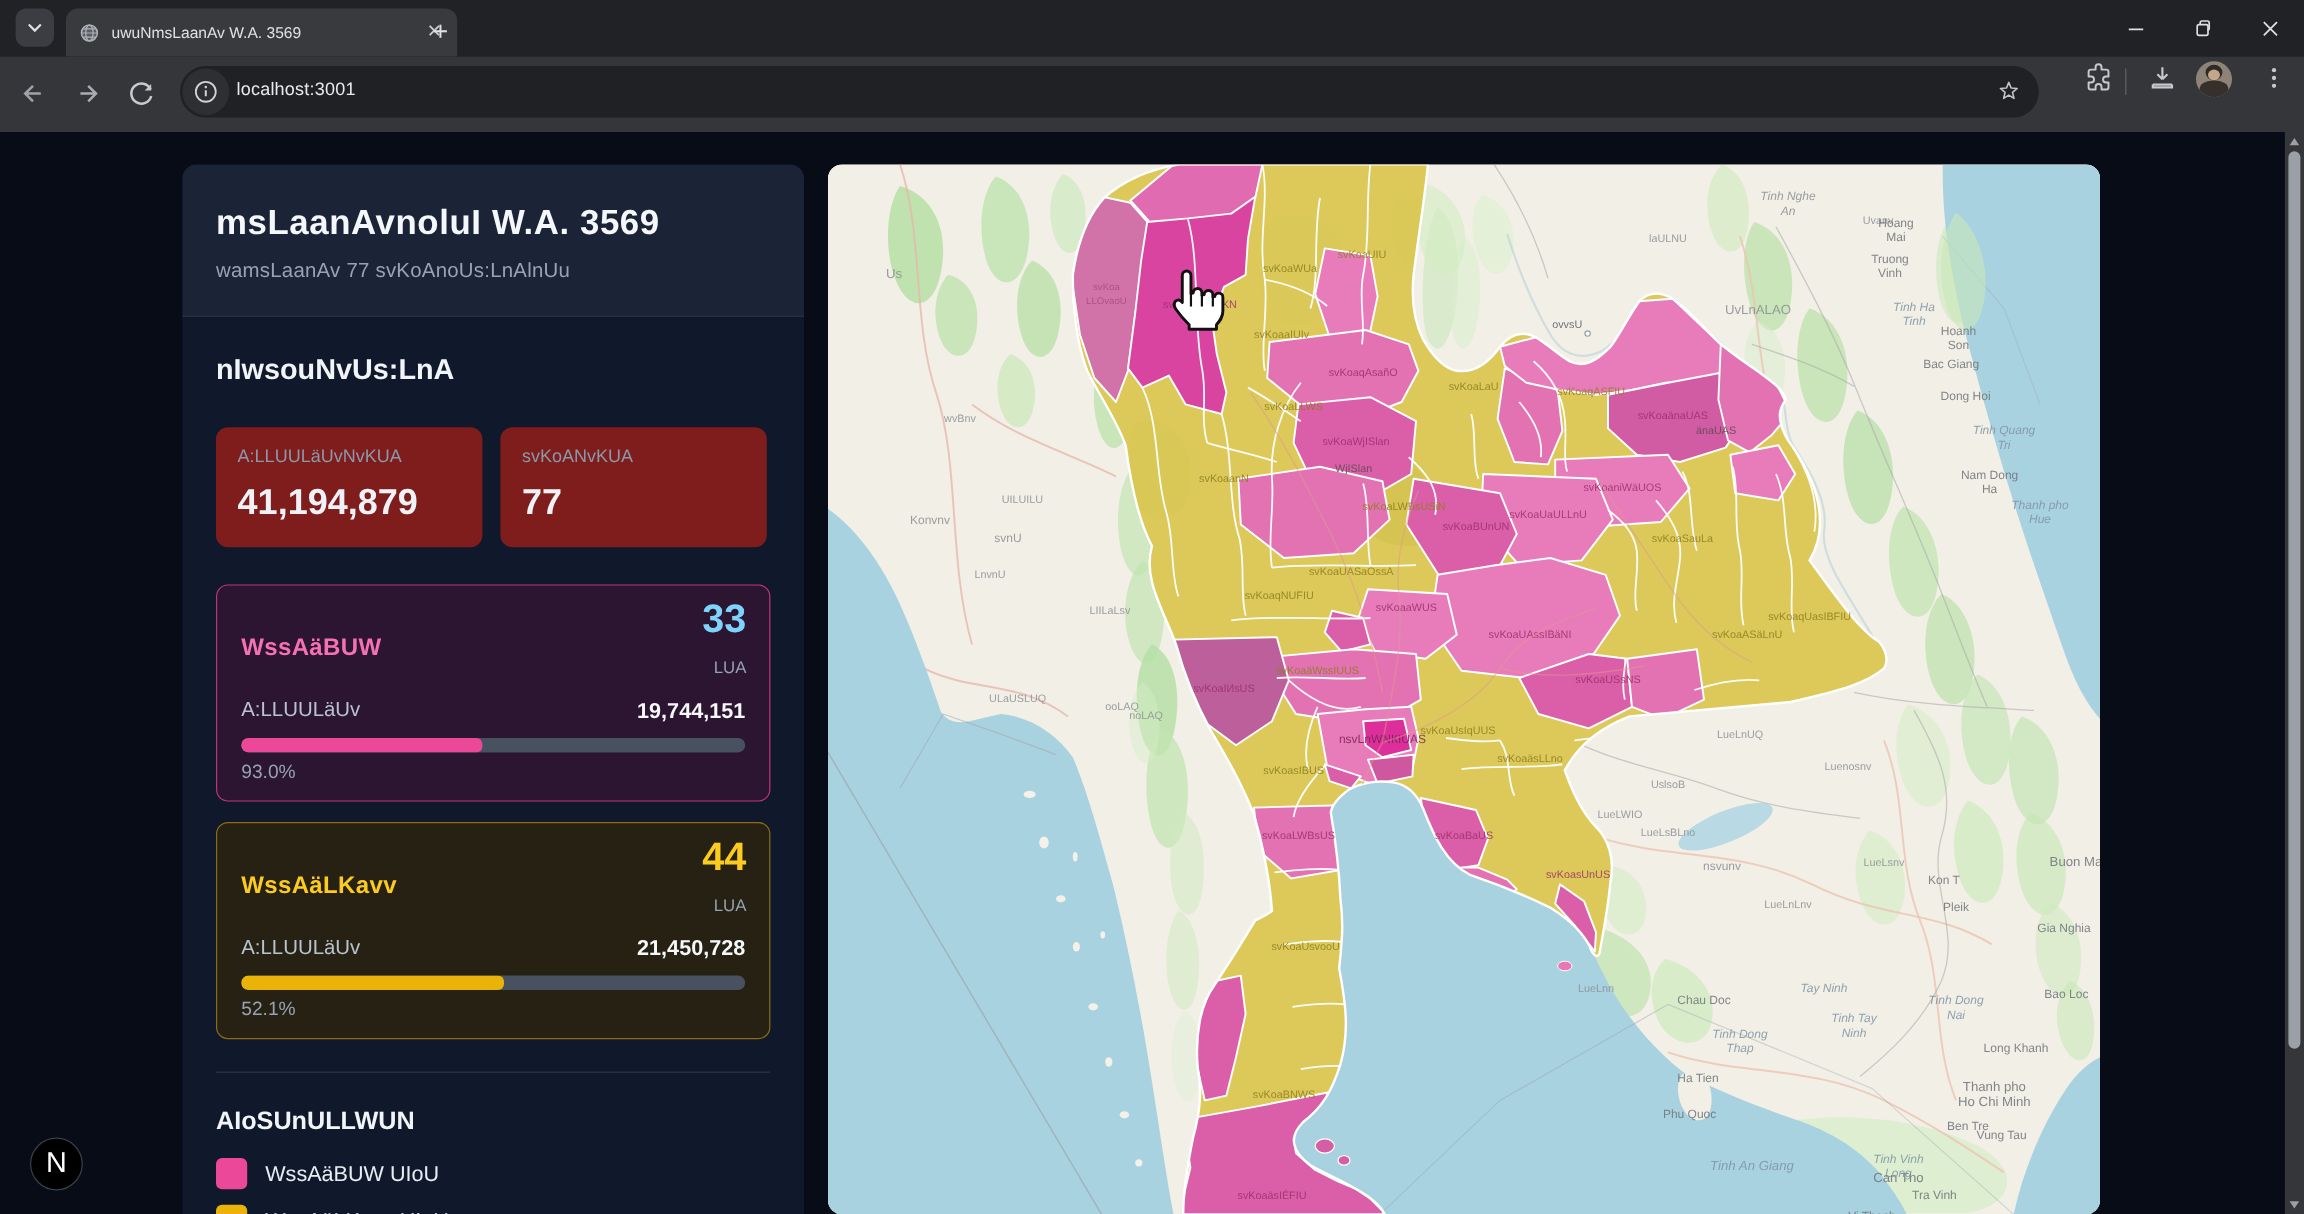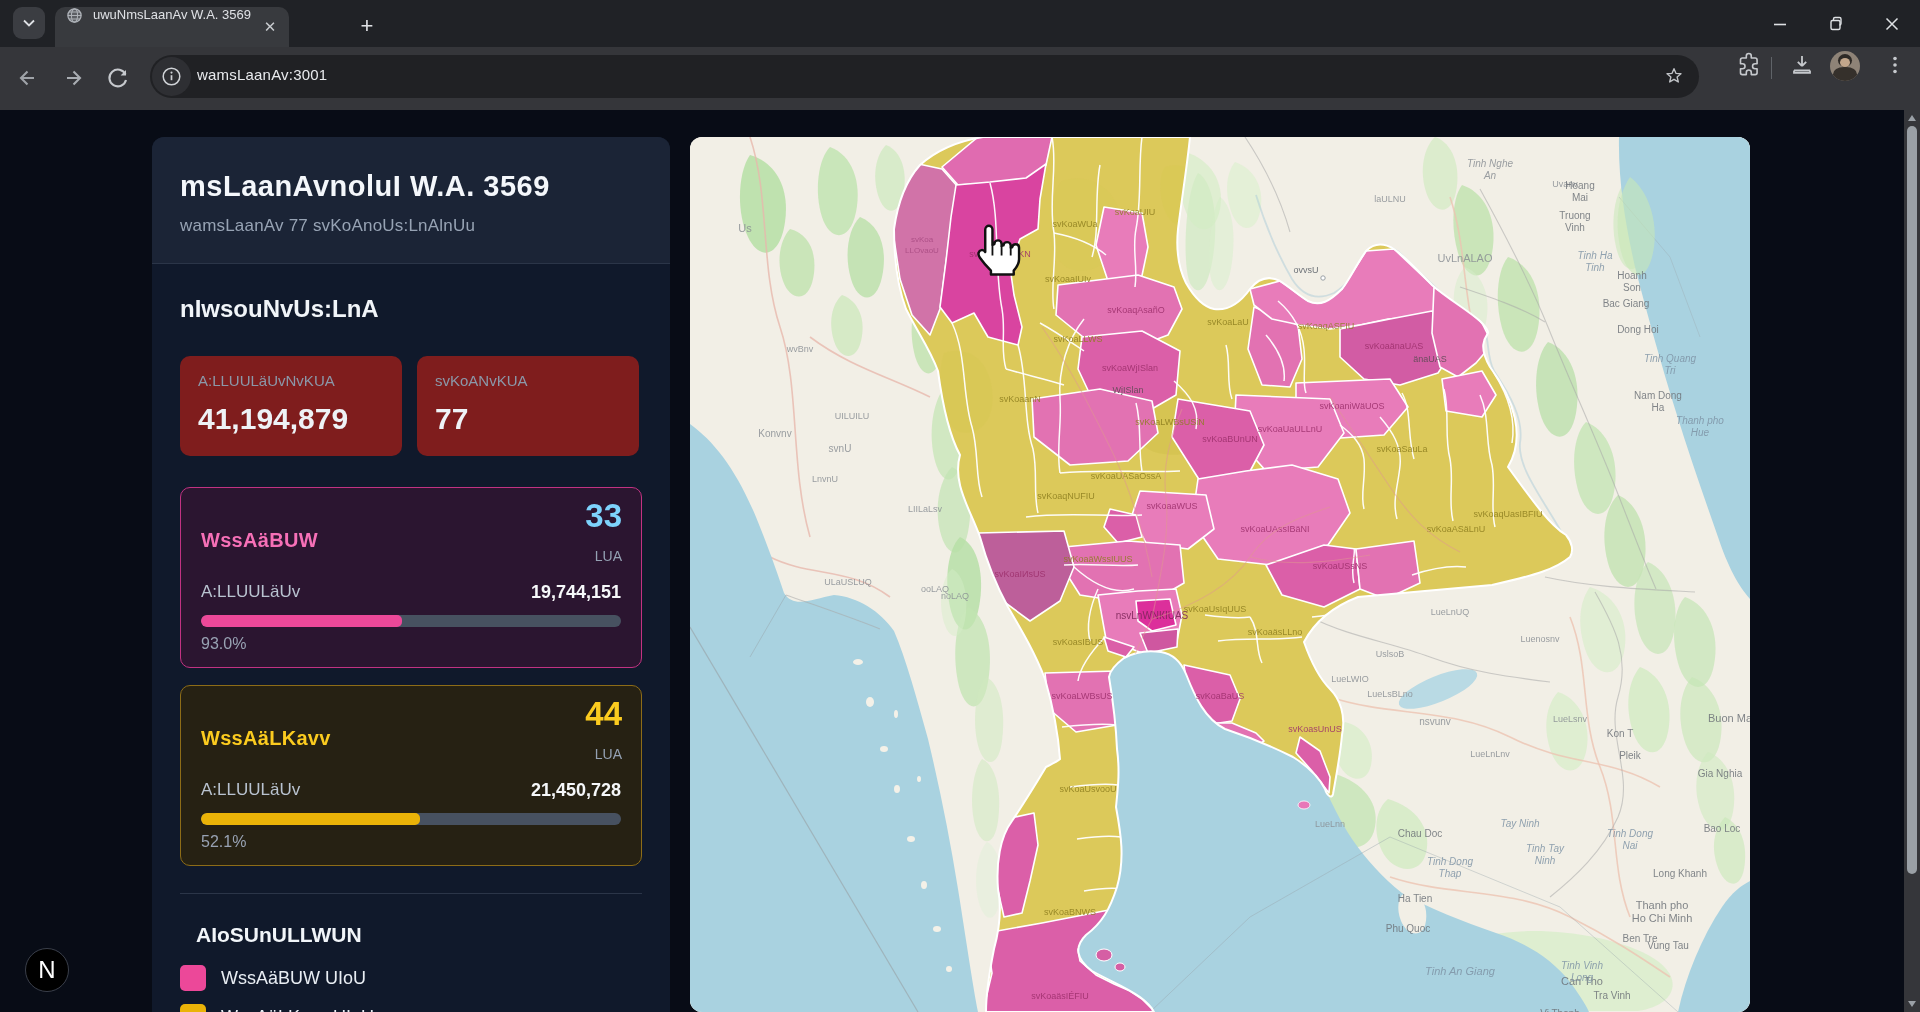--- a/index.html
+++ b/index.html
@@ -1,19 +1,19 @@
 <!DOCTYPE html>
 <html><head><meta charset="utf-8">
 <style>
 *{margin:0;padding:0;box-sizing:border-box}
 body{width:1920px;height:1012px;overflow:hidden;font-family:"Liberation Sans",sans-serif;background:#080c16}
 
 .tabstrip{position:absolute;left:0;top:0;width:1920px;height:47px;background:#202226}
 .tsearch{position:absolute;left:13px;top:7px;width:32px;height:32px;border-radius:9px;background:#3b3d42;color:#dfe1e5;display:flex;align-items:center;justify-content:center}
-.tab{position:absolute;left:55px;top:7px;width:234px;height:40px;border-radius:10px 10px 0 0;background:#383a3e;color:#dfe1e5;font-size:13px;display:flex;}
+.tab{position:absolute;left:55px;top:7px;width:326px;height:40px;border-radius:10px 10px 0 0;background:#383a3e;color:#dfe1e5;font-size:13px;display:flex;align-items:center}
 .fav{width:17px;height:17px;margin-left:11px;margin-right:10px}
 .tclose{position:absolute;right:10px;top:11px;width:18px;height:18px;color:#c9ccd0;font-size:15px;text-align:center;line-height:18px}
 .newtab{position:absolute;left:352px;top:12px;width:30px;height:30px;color:#dfe1e5;font-size:22px;text-align:center;line-height:28px;font-weight:400}
 .wbtns{position:absolute;right:0;top:0;height:47px;color:#dee1e4}
 .wbtn{position:absolute;top:14px;width:20px;height:20px}
 .toolbar{position:absolute;left:0;top:47px;width:1920px;height:63px;background:#35363a}
 .navic{position:absolute;top:11px;width:40px;height:40px;color:#c0c3c7}
 .omni{position:absolute;left:150px;top:8px;width:1549px;height:43px;border-radius:22px;background:#202124;color:#e8eaed;font-size:15px}
 .omni .info{position:absolute;left:2px;top:2px;width:39px;height:39px;border-radius:50%;background:#2e2f33}
 .urltext{position:absolute;left:47px;top:11px;letter-spacing:.2px}
@@ -37,21 +37,21 @@
 .pname{font-size:20px;font-weight:bold;margin-top:21px;letter-spacing:.3px}
 .pbig{position:absolute;right:19px;top:9px;font-size:33px;font-weight:bold}
 .punit{position:absolute;right:19px;top:60px;font-size:14px;color:#94a1b3}
 .prow{display:flex;justify-content:space-between;margin-top:30px;font-size:17px}
 .prow .l{color:#b9c3d0}
 .prow .r{color:#f6f8fa;font-weight:bold;font-size:18px}
 .pbar{height:12px;border-radius:6px;background:#475160;margin-top:12px;position:relative;overflow:hidden}
 .pbar i{position:absolute;left:0;top:0;bottom:0;border-radius:5px}
 .ppct{font-size:16px;color:#98a2b3;margin-top:8px}
 .ldiv{border-top:1px solid #2b3548;margin:27px 0 0 0}
-.lhead{font-size:21px;font-weight:bold;color:#f1f5f9;margin:29px 0 18px 16px}
+.lhead{font-size:21px;font-weight:bold;color:#f1f5f9;margin:29px 0 18px 0}
 .litem{display:flex;align-items:center;margin-bottom:13px}
 .lsq{width:26px;height:26px;border-radius:5px;margin-right:15px}
 .litem span{font-size:18px;color:#e8edf3}
 .nextbtn{position:absolute;left:25px;top:838px;width:44px;height:44px;border-radius:50%;background:#000;border:1px solid #3a3f4a;color:#fff;font-size:24px;display:flex;align-items:center;justify-content:center}
 .mapwrap{position:absolute;left:690px;top:27px;width:1060px;height:875px;border-radius:12px;overflow:hidden;background:#f2efe6}
 
 .sbarv{position:absolute;right:0;top:110px;width:16px;height:902px;background:#35363a}
 .sthumb{position:absolute;left:3px;top:16px;width:10px;height:748px;border-radius:5px;background:#9aa0a6}
 </style></head>
 <body>
@@ -97,21 +97,21 @@
       <path d="M27.5 16.5A8.4 8.4 0 1028 22" stroke="#c6c9cd" stroke-width="2.1" fill="none"></path>
       <path d="M28 12v5.4h-5.4z" fill="#c6c9cd"></path>
     </svg>
  <div class="omni">
    <div class="info"></div>
    <svg style="position:absolute;left:11px;top:11px" width="21" height="21" viewBox="0 0 21 21">
         <circle cx="10.5" cy="10.5" r="8.3" stroke="#cfd2d6" stroke-width="1.5" fill="none"></circle>
         <path d="M10.5 9.2v5" stroke="#cfd2d6" stroke-width="1.7"></path>
         <circle cx="10.5" cy="6.6" r="1.05" fill="#cfd2d6"></circle>
       </svg>
-   <div class="urltext">wamsLaanAv:3001</div>
+   <div class="urltext">localhost:3001</div>
    <svg class="star" viewBox="0 0 24 24">
         <path d="M12 4l2.1 5.1 5.5.4-4.2 3.6 1.3 5.4L12 15.6l-4.7 2.9 1.3-5.4-4.2-3.6 5.5-.4z" stroke="#c0c3c7" stroke-width="1.5" fill="none" stroke-linejoin="round"></path>
       </svg>
  </div>
  <svg class="ricon" style="left:1735px;top:4px" width="28" height="28" viewBox="0 0 26 26">
       <path d="M10.5 4.6a2.3 2.3 0 014.6 0v1.9h3.6a1.8 1.8 0 011.8 1.8v3.6h-1.9a2.3 2.3 0 000 4.6h1.9v3.6a1.8 1.8 0 01-1.8 1.8h-3.6v-1.9a2.3 2.3 0 00-4.6 0v1.9H6.9a1.8 1.8 0 01-1.8-1.8v-3.6H7a2.3 2.3 0 000-4.6H5.1V8.3a1.8 1.8 0 011.8-1.8h3.6z" stroke="#c6c9cd" stroke-width="1.5" fill="none" stroke-linejoin="round"></path>
     </svg>
  <div class="ricon" style="left:1771px;top:10px;width:1px;height:22px;background:#5f6368"></div>
  <svg class="ricon" style="left:1790px;top:6px" width="24" height="24" viewBox="0 0 24 24">
       <path d="M12 3v10m0 0l-4.2-4.2M12 13l4.2-4.2" stroke="#c6c9cd" stroke-width="1.8" fill="none"></path>

